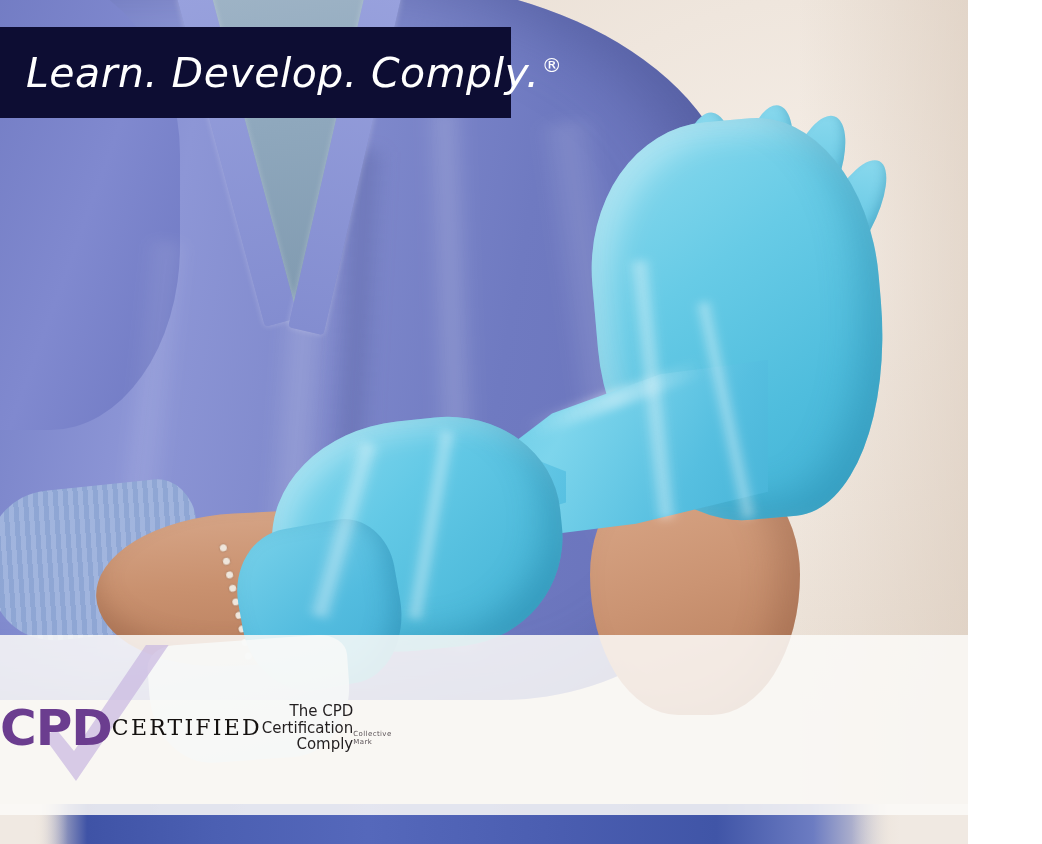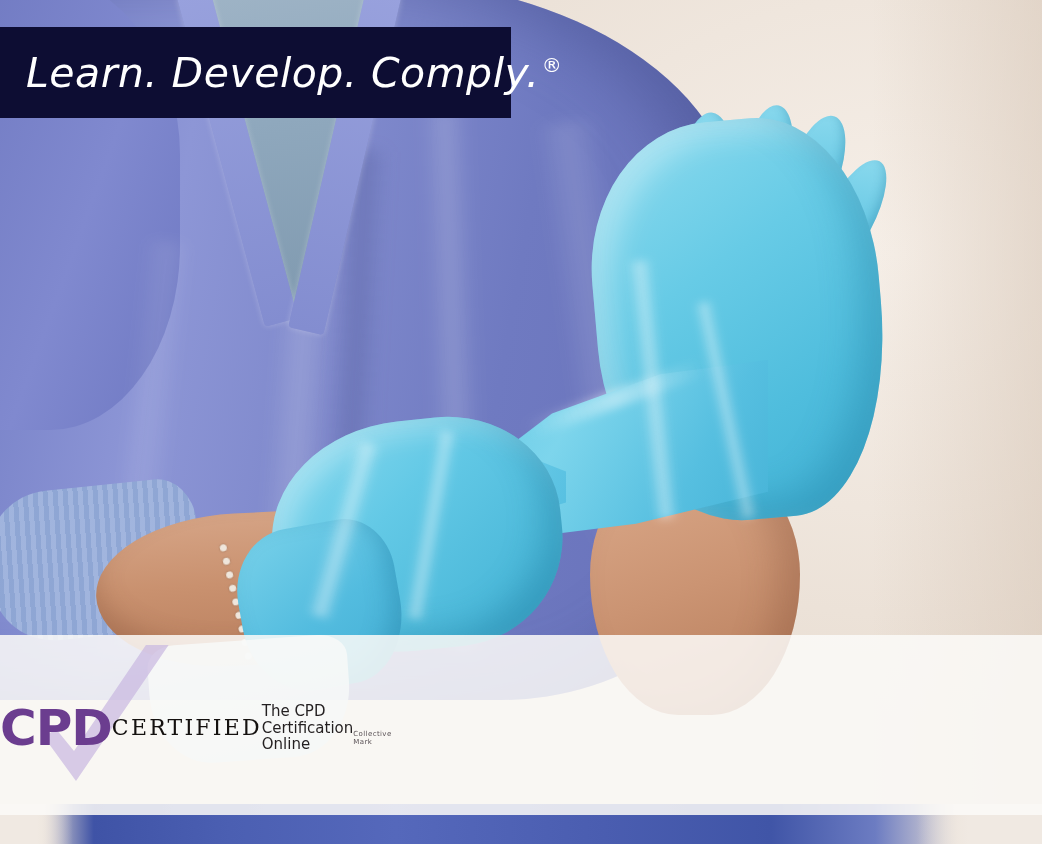--- a/index.html
+++ b/index.html
@@ -7,21 +7,21 @@
     margin: 0;
     padding: 0;
     background: #ffffff;
   }
   body {
     font-family: "Liberation Sans", sans-serif;
   }
 
   .course-card {
     position: relative;
-    width: 1042px;
+    width: 968px;
     height: 844px;
     overflow: hidden;
     background: #86efac;
   }
 
   
   .photo {
     position: absolute;
     inset: 0;
     overflow: hidden;
@@ -351,21 +351,21 @@
     background: #6b3d8f;
     margin-top: 5px;
     z-index: 2;
   }
   .cpd-service {
     position: relative;
     color: #231f20;
     font-family: "DejaVu Sans", sans-serif;
     font-size: 15px;
     line-height: 1.12;
-    text-align: left;
+    text-align: right;
     z-index: 2;
   }
   .cpd-collective {
     position: relative;
     color: #5a5256;
     font-family: "DejaVu Sans", sans-serif;
     font-size: 7px;
     letter-spacing: .4px;
     margin-top: 20px;
     z-index: 2;
@@ -427,20 +427,20 @@
 
     <div class="cpd-badge">
       <svg class="cpd-check" viewBox="0 0 190 160">
         <path d="M44 92 L76 136 L170 -2 L150 -6 L74 106 L56 84 Z" fill="#c9b8e0" opacity="0.72"></path>
       </svg>
       <div class="cpd-main">CPD</div>
       <div class="cpd-certified">CERTIFIED</div>
       <div class="cpd-rule"></div>
       <div class="cpd-service">
         <span>The CPD Certification</span><br>
-        <span>Online</span>
+        <span>Comply</span>
       </div>
       <div class="cpd-collective">Collective Mark</div>
     </div>
 
   </div>
 
 </div>
 
 </body></html>

